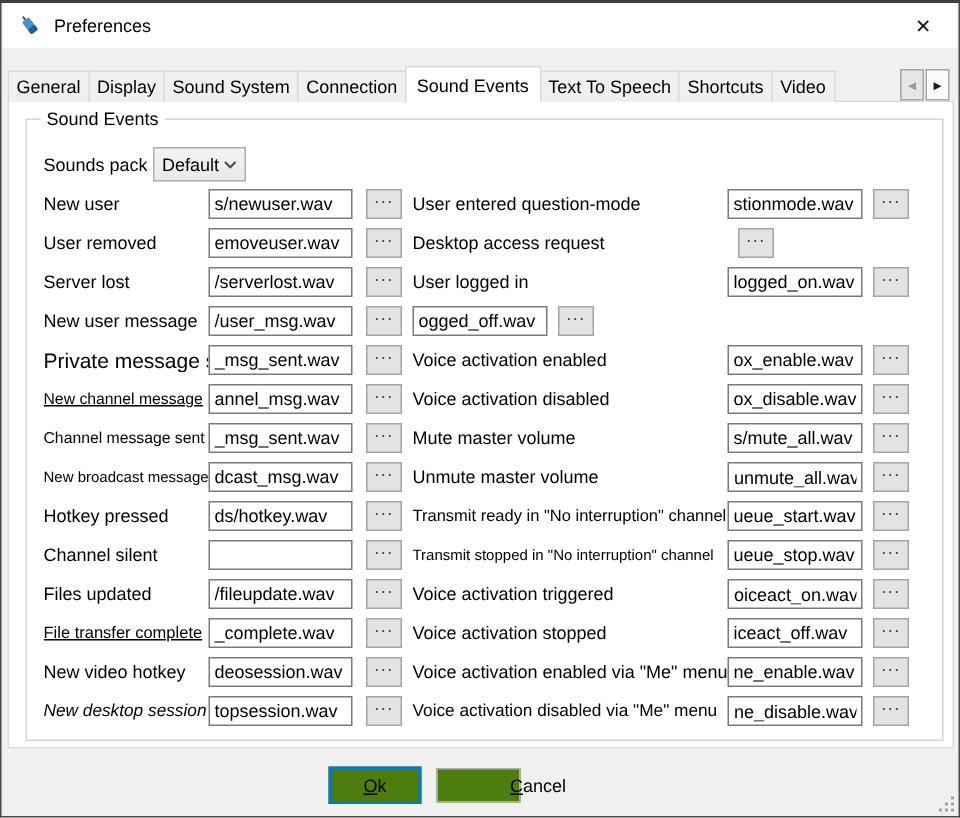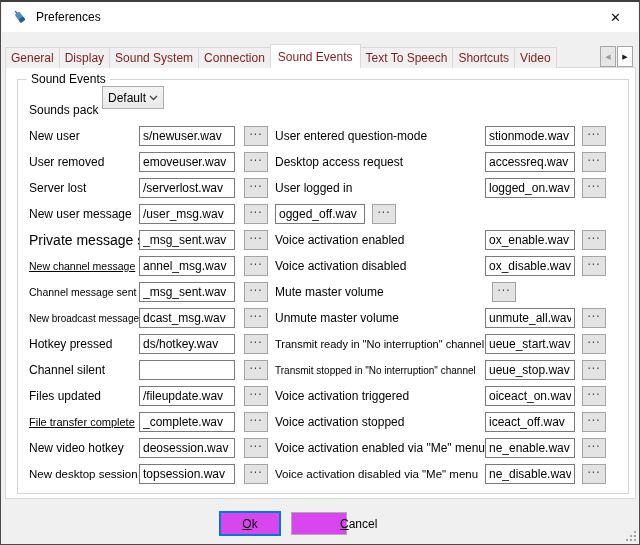--- a/index.html
+++ b/index.html
@@ -8,58 +8,58 @@
           border:1px solid #4a4a4a;border-top:2px solid #3f3f3f;background:#f0f0f0;}
   
   .titlebar{position:absolute;left:1px;top:0;right:1px;height:30px;background:#ffffff;}
   .app-icon{position:absolute;left:10px;top:7px;width:16px;height:16px;}
   .win-title{position:absolute;left:34px;top:8px;font-size:12px;color:#000;}
   .close-btn{position:absolute;right:0;top:0;width:45px;height:30px;background:transparent;border:none;
              font-size:13px;color:#111;display:flex;align-items:center;justify-content:center;cursor:default;}
   
   .tab-strip{position:absolute;left:4px;top:41px;width:596px;height:25px;display:flex;align-items:flex-end;overflow:hidden;z-index:2;}
   .tab{flex:0 0 auto;height:21px;box-sizing:border-box;background:#f0f0f0;border:1px solid #d9d9d9;border-bottom:none;
-       margin-left:-1px;padding:0 5px;font-size:12px;color:#7f1d1d;display:flex;align-items:center;white-space:nowrap;cursor:default;}
+       margin-left:-1px;padding:0 5px;font-size:12px;color:#000000;display:flex;align-items:center;white-space:nowrap;cursor:default;}
   .tab:first-child{margin-left:0;}
   .tab.active{height:25px;margin-bottom:-1px;background:#fff;z-index:3;position:relative;padding:0 7px;}
   .tab-scroll{position:absolute;left:599px;top:44px;display:flex;z-index:4;}
   .scroll-btn{width:16px;height:21px;box-sizing:border-box;border:1px solid #a6a6a6;font-size:7px;padding:0;
               display:flex;align-items:center;justify-content:center;}
   .scroll-btn.prev{background:#e6e6e6;color:#9a9a9a;}
   .scroll-btn.next{background:#fbfbfb;color:#1a1a1a;margin-left:1px;}
   
   .tab-page{position:absolute;left:4px;top:65px;width:631px;height:432px;box-sizing:border-box;
             background:#fff;border:1px solid #d9d9d9;z-index:1;}
   
   .groupbox{position:absolute;left:16px;top:77px;width:612px;height:415px;box-sizing:border-box;
             border:1px solid #d5d5d5;z-index:2;}
   .group-legend{position:absolute;left:9px;top:-8px;background:#fff;padding:0 4px;font-size:12px;color:#000;}
   .sp-label{position:absolute;left:11px;top:23px;font-size:12px;color:#000;}
-  .select{position:absolute;left:84px;top:6px;width:62px;height:23px;box-sizing:border-box;border:1px solid #acacac;
+  .select{position:absolute;left:84px;top:18px;width:62px;height:23px;box-sizing:border-box;border:1px solid #acacac;
           background:linear-gradient(#f3f3f3,#e9e9e9);display:flex;align-items:center;padding:0 5px;font-size:12px;cursor:default;}
   .select svg{margin-left:auto;}
   
   .col{position:absolute;top:46px;}
   .col-left{left:11px;}
   .col-right{left:257px;}
   .event-row{display:flex;align-items:center;height:20px;margin-bottom:6px;}
   .event-label{font-size:12px;color:#000;white-space:nowrap;overflow:hidden;}
   .col-left .event-label{width:110px;}
   .col-right .event-label{width:210px;}
   .event-input{height:20px;box-sizing:border-box;border:1px solid #7a7a7a;font-family:"Liberation Sans",sans-serif;
                font-size:12px;padding:0 3px;background:#fff;color:#000;}
   .col-left .event-input{width:96px;}
   .col-right .event-input{width:90px;}
   .browse-btn{width:24px;height:20px;box-sizing:border-box;border:1px solid #a5a5a5;background:#e3e3e3;
               font-size:12px;letter-spacing:1px;color:#33414d;display:flex;align-items:flex-start;justify-content:center;
               line-height:9px;padding:0;}
   .col-left .browse-btn{margin-left:9px;}
   .col-right .browse-btn{margin-left:7px;}
   
-  .btn{box-sizing:border-box;background:#d946ef;font-family:"Liberation Sans",sans-serif;font-size:12px;color:#000;cursor:default;}
+  .btn{box-sizing:border-box;background:#4d7c0f;font-family:"Liberation Sans",sans-serif;font-size:12px;color:#000;cursor:default;}
   .btn .btn-text{display:block;}
   .btn .btn-text::first-letter{text-decoration:underline;}
   .btn-ok{position:absolute;left:218px;top:509px;width:62px;height:25px;border:2px solid #0078d7;}
   .btn-cancel{position:absolute;left:290px;top:510px;width:50px;height:23px;border:1px solid #adadad;padding-left:48px;}
   
   .grip{position:absolute;right:3px;bottom:3px;width:12px;height:12px;}
   .grip i{position:absolute;right:0;bottom:0;width:2px;height:2px;background:#a3a3a3;
           box-shadow:-4px 0 0 #a3a3a3,-8px 0 0 #a3a3a3,0 -4px 0 #a3a3a3,-4px -4px 0 #a3a3a3,0 -8px 0 #a3a3a3;}
 </style>
 </head>
@@ -190,34 +190,33 @@
     <span class="event-label" style="font-size: 11px; text-decoration: underline;">File transfer complete</span>
     <input class="event-input" type="text" value="_complete.wav" style="">
     <button class="browse-btn">...</button>
   </div>
         <div class="event-row">
     <span class="event-label">New video hotkey</span>
     <input class="event-input" type="text" value="deosession.wav" style="">
     <button class="browse-btn">...</button>
   </div>
         <div class="event-row">
-    <span class="event-label" style="font-size: 11.5px;">New desktop session</span>
+    <span class="event-label" style="font-size: 11.5px; font-style: italic;">New desktop session</span>
     <input class="event-input" type="text" value="topsession.wav" style="">
     <button class="browse-btn">...</button>
   </div>
       </div>
     <div class="col col-right">
         <div class="event-row">
     <span class="event-label">User entered question-mode</span>
     <input class="event-input" type="text" value="stionmode.wav" style="">
     <button class="browse-btn">...</button>
   </div>
         <div class="event-row">
     <span class="event-label">Desktop access request</span>
-    <input class="event-input" type="text" value="accessreq.wav" style="">
     <button class="browse-btn">...</button>
   </div>
         <div class="event-row">
     <span class="event-label">User logged in</span>
     <input class="event-input" type="text" value="logged_on.wav" style="">
     <button class="browse-btn">...</button>
   </div>
         <div class="event-row">
     <input class="event-input" type="text" value="ogged_off.wav" style="">
     <button class="browse-btn">...</button>
@@ -227,20 +226,21 @@
     <input class="event-input" type="text" value="ox_enable.wav" style="">
     <button class="browse-btn">...</button>
   </div>
         <div class="event-row">
     <span class="event-label">Voice activation disabled</span>
     <input class="event-input" type="text" value="ox_disable.wav" style="">
     <button class="browse-btn">...</button>
   </div>
         <div class="event-row">
     <span class="event-label">Mute master volume</span>
+    <input class="event-input" type="text" value="s/mute_all.wav" style="">
     <button class="browse-btn">...</button>
   </div>
         <div class="event-row">
     <span class="event-label">Unmute master volume</span>
     <input class="event-input" type="text" value="unmute_all.wav" style="">
     <button class="browse-btn">...</button>
   </div>
         <div class="event-row">
     <span class="event-label" style="font-size: 11px;">Transmit ready in "No interruption" channel</span>
     <input class="event-input" type="text" value="ueue_start.wav" style="">

